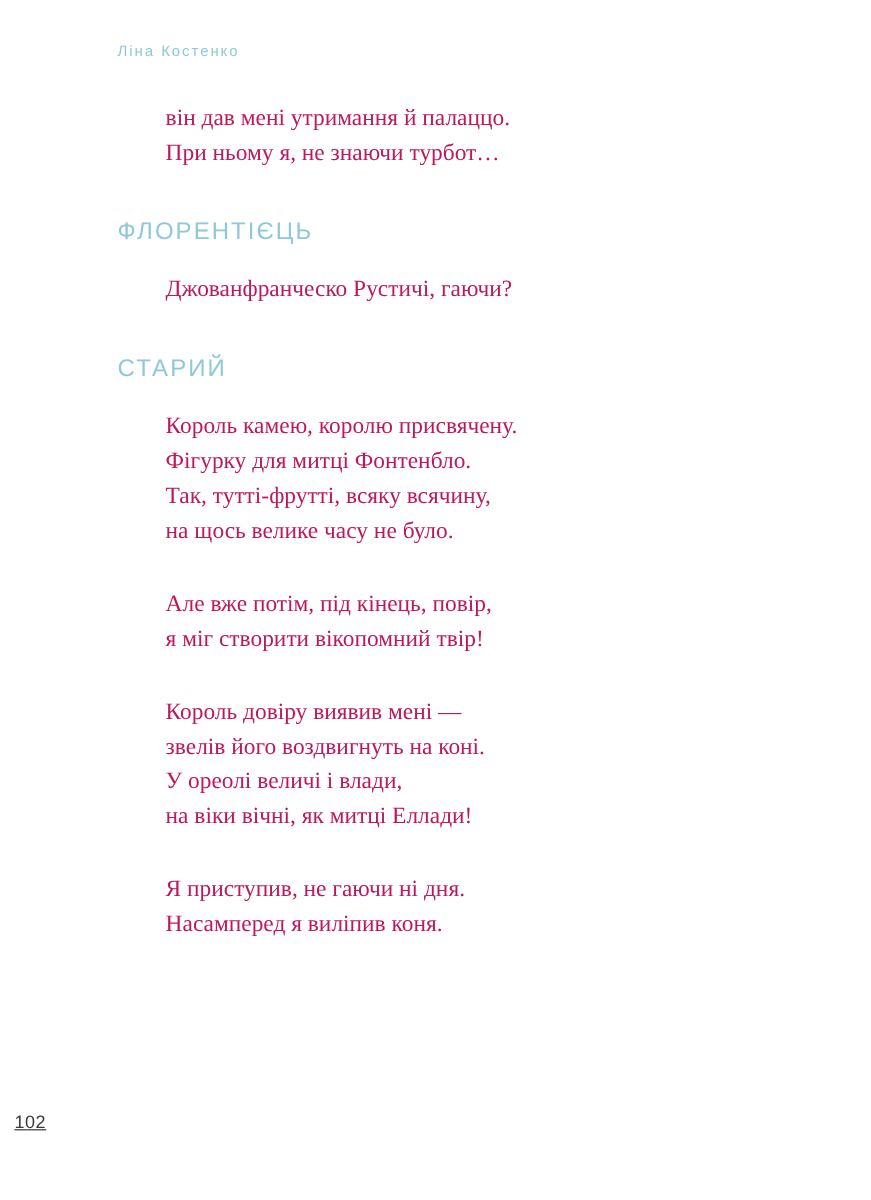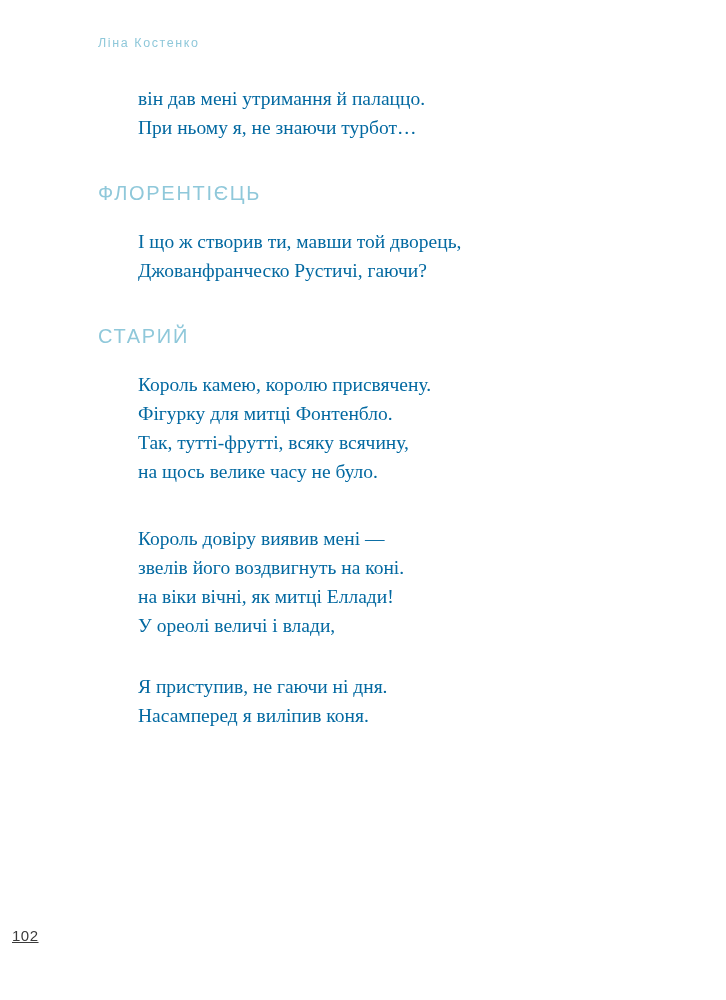--- a/index.html
+++ b/index.html
@@ -37,21 +37,21 @@
     left: 98px;
     width: 520px;
   }
   .stanza {
     margin: 0 0 26px 0;
     padding-left: 40px;
   }
   .stanza .line {
     font-size: 19.5px;
     line-height: 29px;
-    color: #0369a1;
+    color: #be185d;
     white-space: pre-wrap;
   }
   .speaker {
     font-family: "Liberation Sans", sans-serif;
     font-size: 20px;
     letter-spacing: 1.7px;
     color: #8fc8da;
     margin: 0 0 22px 0;
     padding-left: 0;
   }
@@ -82,45 +82,48 @@
     <div class="stanza">
       <div class="line">він дав мені утримання й палаццо.</div>
       <div class="line">При ньому я, не знаючи турбот…</div>
     </div>
 
     <div class="gap-med"></div>
 
     <div class="speaker">ФЛОРЕНТІЄЦЬ</div>
 
     <div class="stanza">
-      <div class="line">І що ж створив ти, мавши той дворець,</div>
       <div class="line">Джованфранческо Рустичі, гаючи?</div>
     </div>
 
     <div class="gap-med"></div>
 
     <div class="speaker">СТАРИЙ</div>
 
     <div class="stanza">
       <div class="line">Король камею, королю присвячену.</div>
       <div class="line">Фігурку для митці Фонтенбло.</div>
       <div class="line">Так, тутті-фрутті, всяку всячину,</div>
       <div class="line">на щось велике часу не було.</div>
     </div>
 
     <div class="gap-small"></div>
 
+    <div class="stanza">
+      <div class="line">Але вже потім, під кінець, повір,</div>
+      <div class="line">я міг створити вікопомний твір!</div>
+    </div>
 
     <div class="gap-small"></div>
 
     <div class="stanza">
       <div class="line">Король довіру виявив мені —</div>
       <div class="line">звелів його воздвигнуть на коні.</div>
+      <div class="line">У ореолі величі і влади,</div>
       <div class="line">на віки вічні, як митці Еллади!</div>
-      <div class="line">У ореолі величі і влади,</div>
     </div>
 
     <div class="gap-small"></div>
 
     <div class="stanza">
       <div class="line">Я приступив, не гаючи ні дня.</div>
       <div class="line">Насамперед я виліпив коня.</div>
     </div>
 
     <div class="gap-small"></div>

